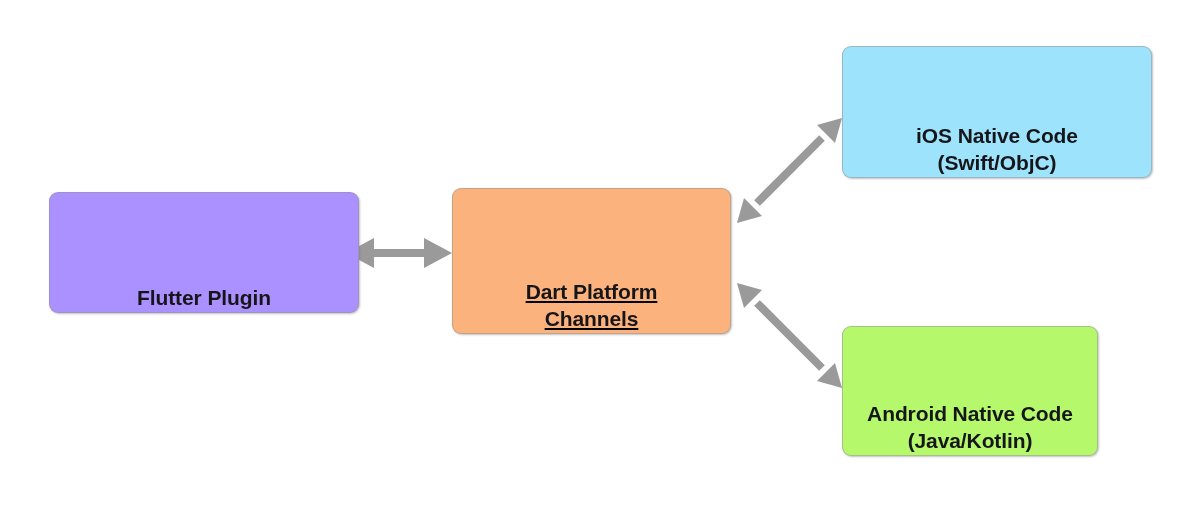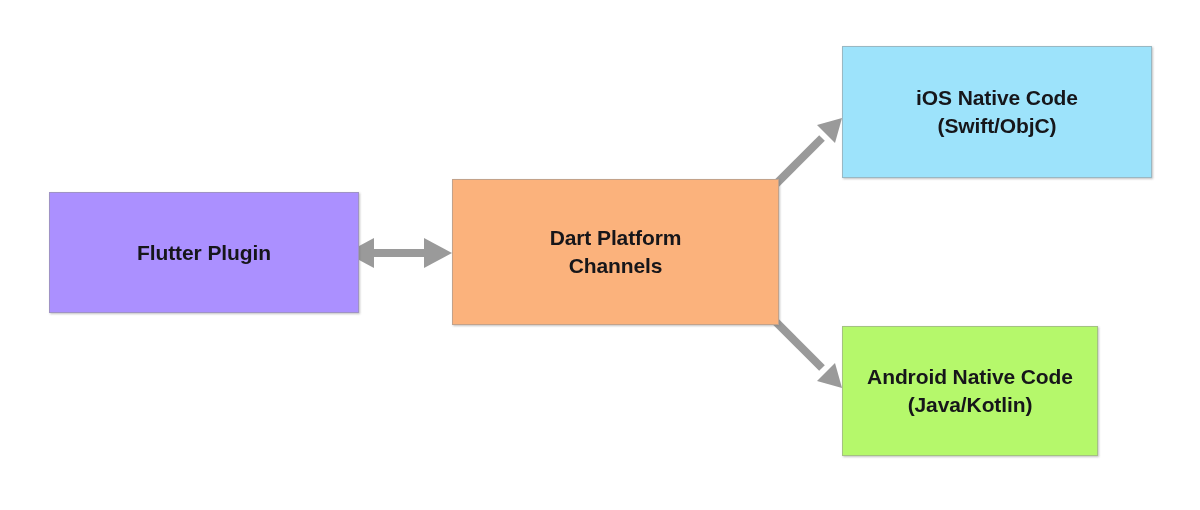--- a/index.html
+++ b/index.html
@@ -22,45 +22,46 @@
   #edge-layer {
     position: absolute;
     left: 0;
     top: 0;
     width: 1200px;
     height: 510px;
   }
   .node {
     position: absolute;
     box-sizing: border-box;
-    border-radius: 0;
+    border-radius: 9px;
     border: 1px solid rgba(150,150,150,0.55);
     box-shadow: 1px 1px 2px rgba(120,120,120,0.45);
     display: flex;
-    align-items: center;
+    align-items: flex-end;
     justify-content: center;
     text-align: center;
     z-index: 2;
   }
   .node-label {
     font-size: 21px;
     font-weight: bold;
     line-height: 1.32;
     color: #16161a;
     letter-spacing: -0.1px;
     white-space: pre-line;
     padding: 0 10px;
   }
   #node-flutter-plugin {
     left: 49px; top: 192px; width: 310px; height: 121px;
     background: #ab90ff;
   }
   #node-dart-platform-channels {
-    left: 452px; top: 179px; width: 327px; height: 146px;
+    left: 452px; top: 188px; width: 279px; height: 146px;
     background: #fbb27c;
+    text-decoration: underline;
   }
   #node-ios-native-code {
     left: 842px; top: 46px; width: 310px; height: 132px;
     background: #9de3fb;
   }
   #node-android-native-code {
     left: 842px; top: 326px; width: 256px; height: 130px;
     background: #b5f86b;
   }
 </style>

